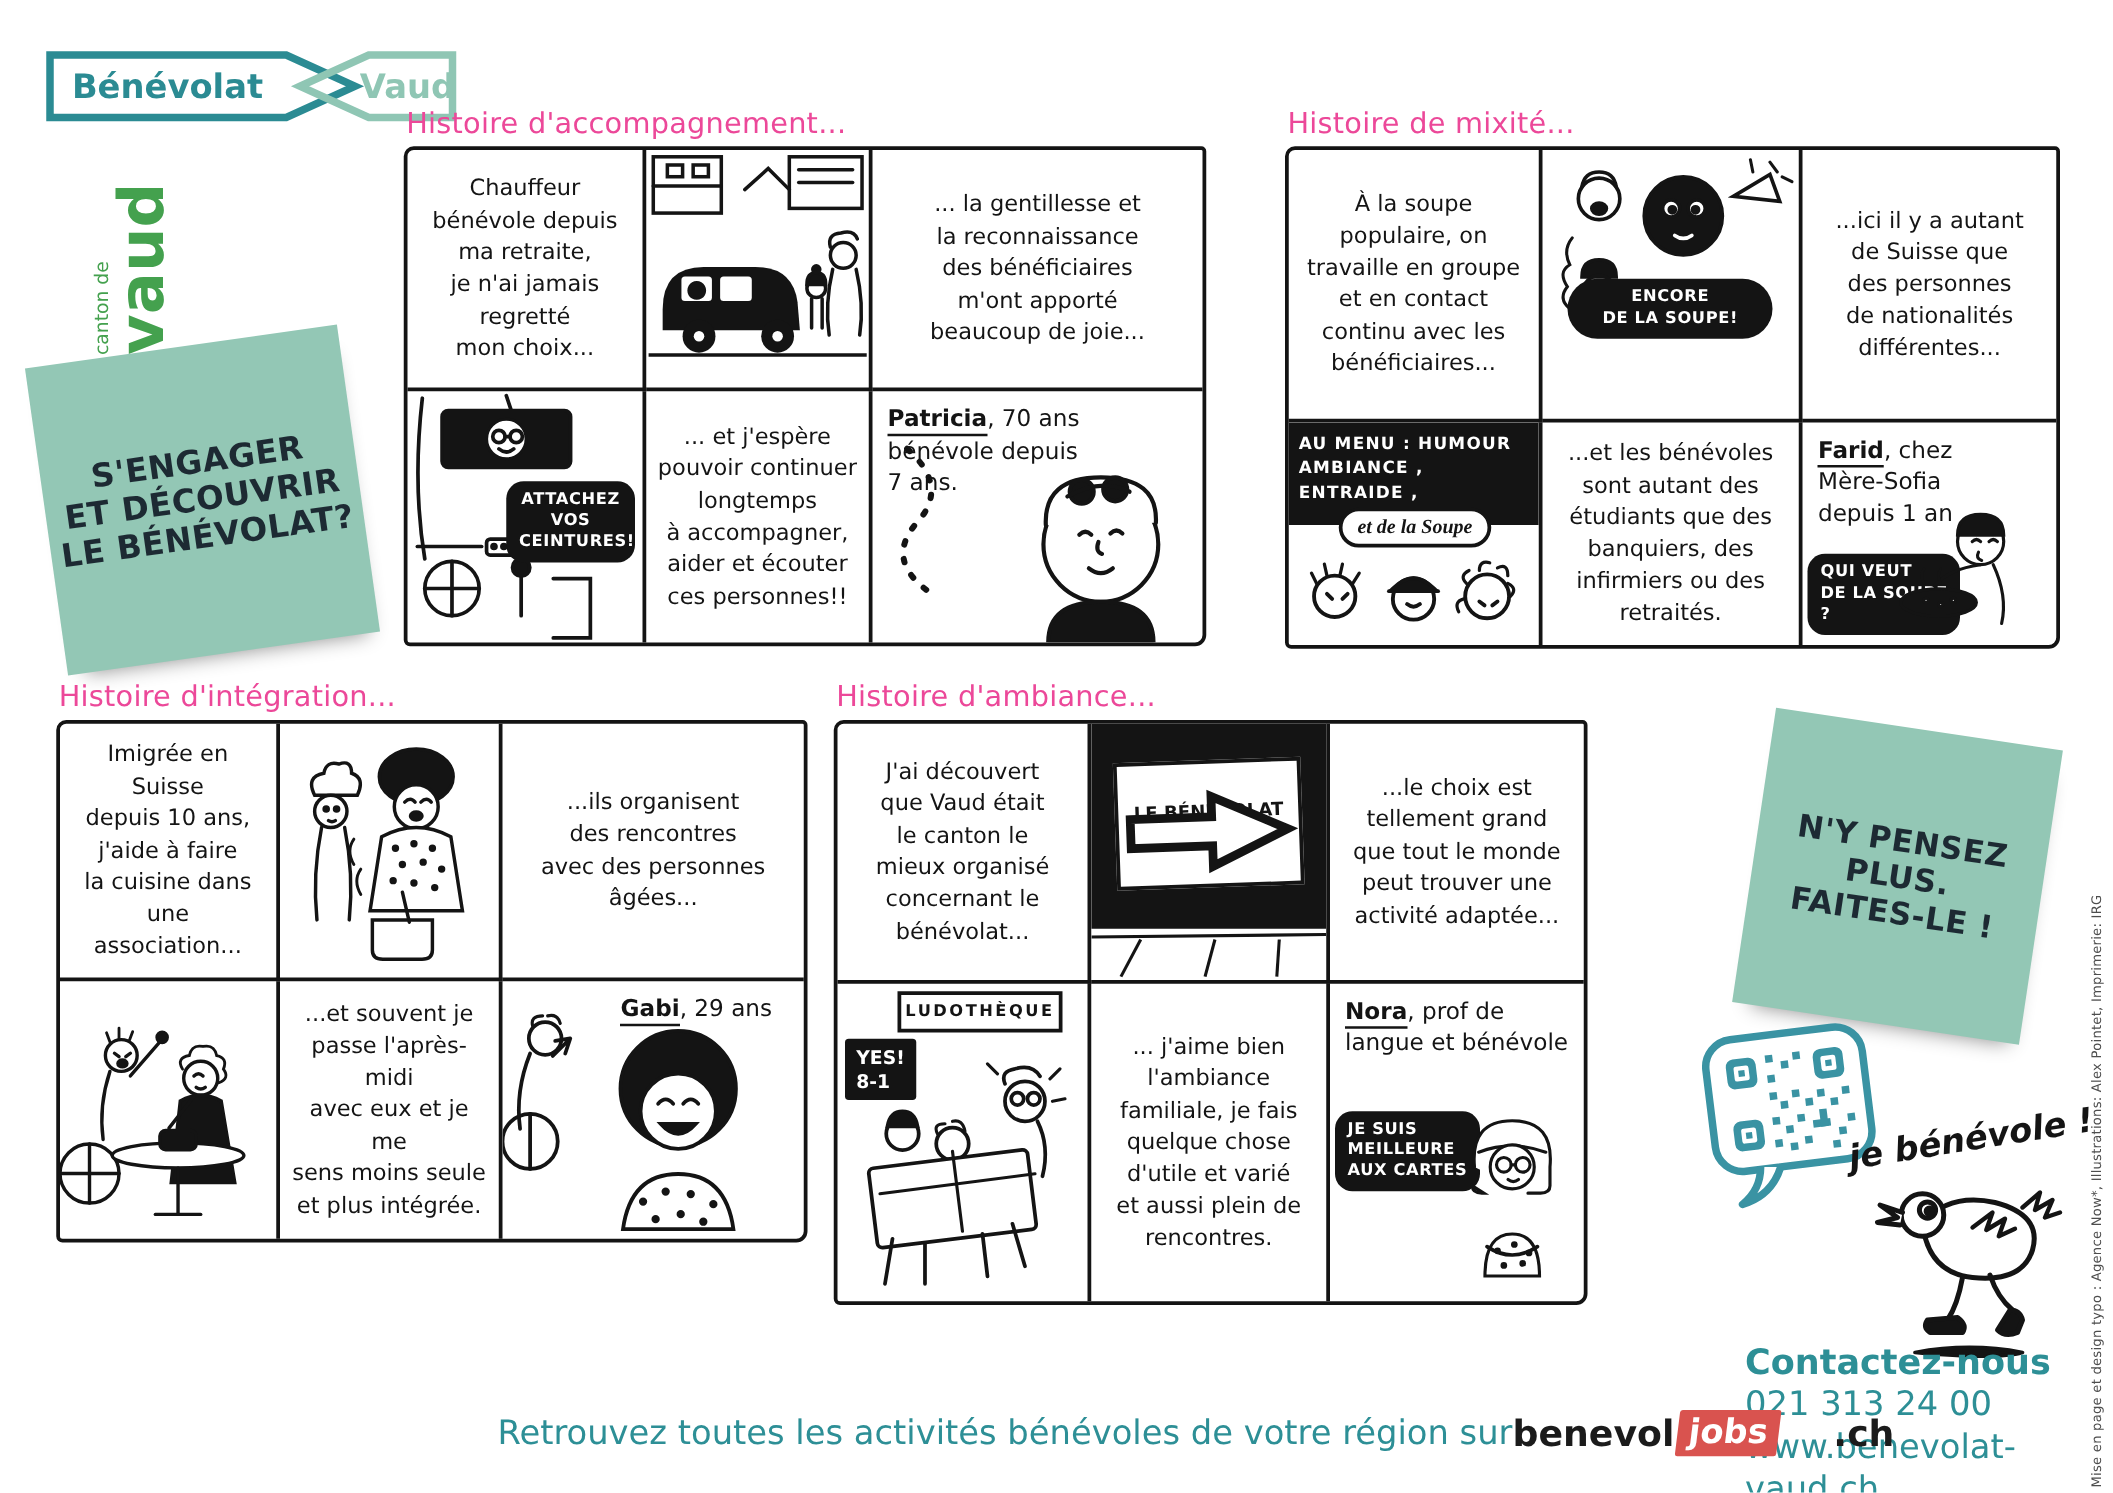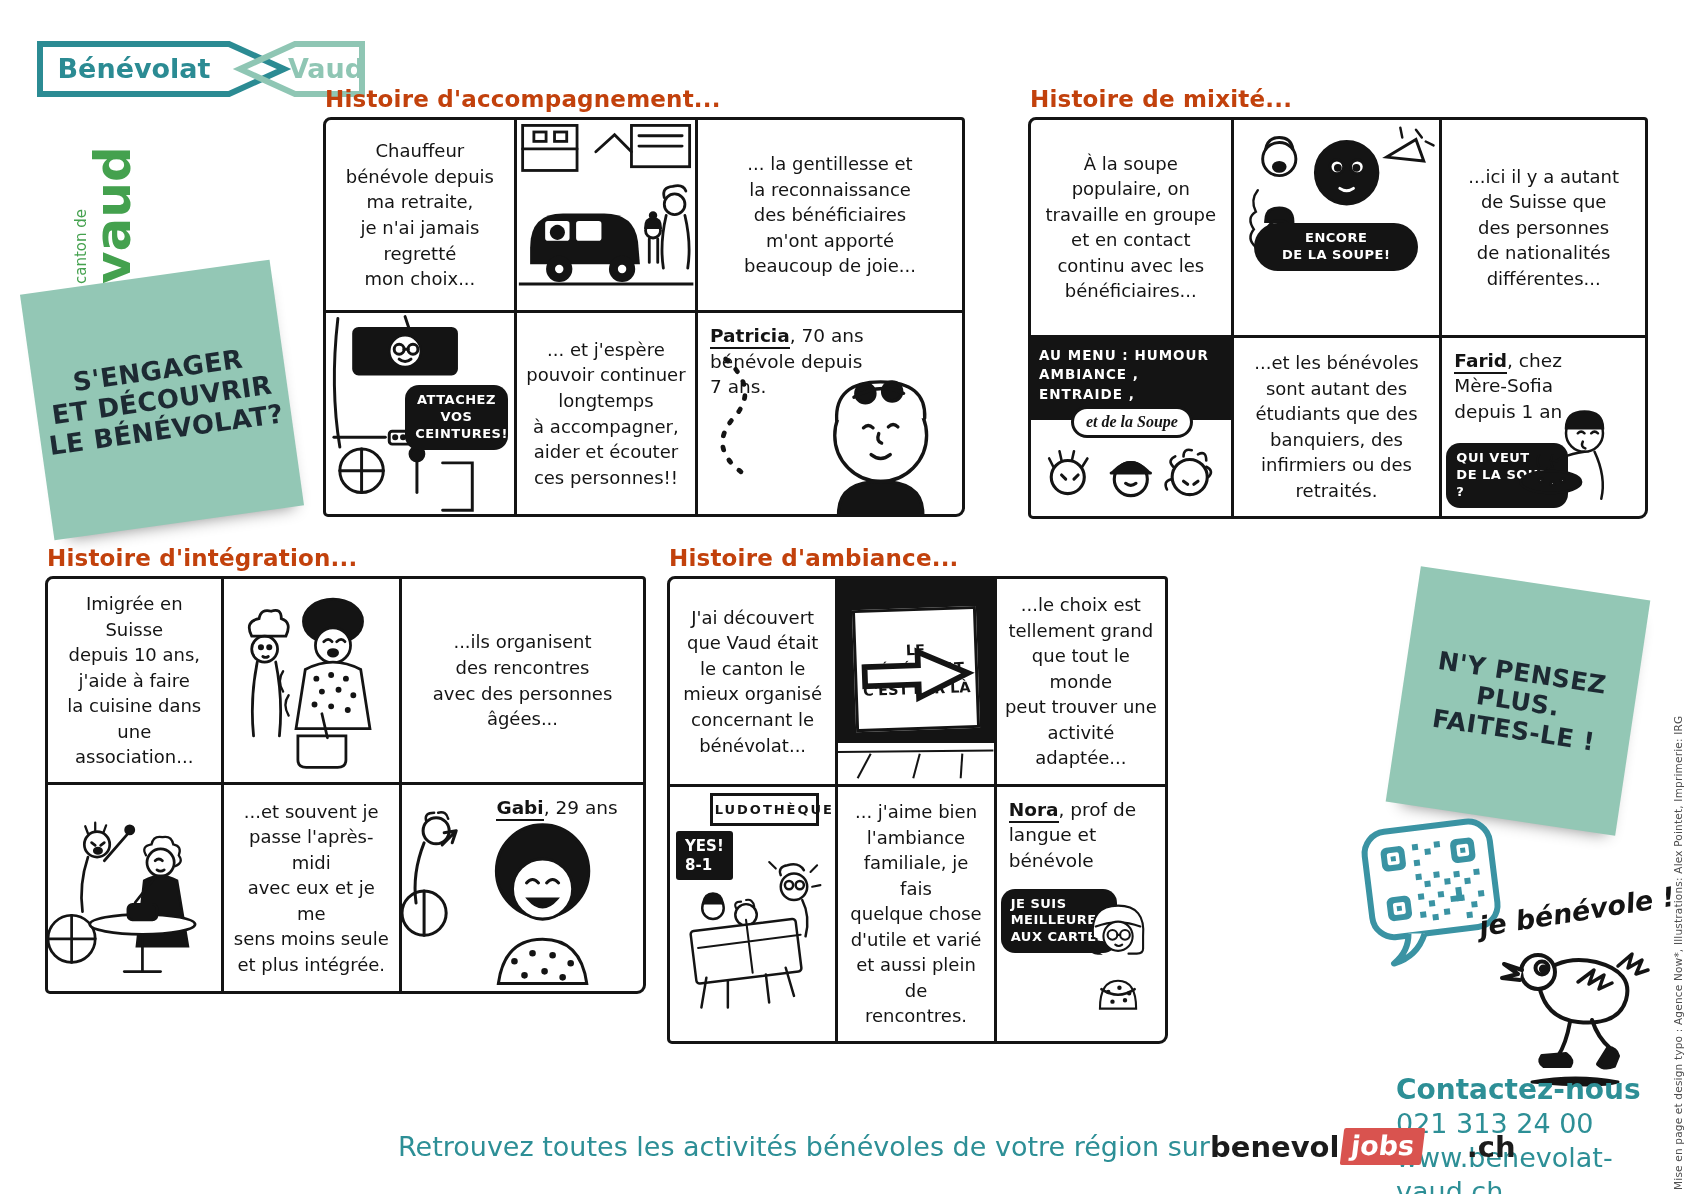--- a/index.html
+++ b/index.html
@@ -2,21 +2,21 @@
 <html><head>
 <meta charset="utf-8">
 <style>
   html,body{margin:0;padding:0;}
   body{width:1690px;height:1194px;position:relative;overflow:hidden;background:#ffffff;
        font-family:"DejaVu Sans", sans-serif;color:#141414;}
   .abs{position:absolute;}
 
   
   .strip{position:absolute;}
-  .strip-title{font-size:23px;font-weight:700;color:#c2410c;margin:0 0 5px 2px;letter-spacing:.2px;}
+  .strip-title{font-size:23px;font-weight:400;color:#ec4899;margin:0 0 5px 2px;letter-spacing:.2px;}
   .frame{border:3.5px solid #141414;border-radius:8px 4px 9px 5px;display:grid;background:#fff;box-sizing:border-box;}
   .panel{position:relative;box-sizing:border-box;border-right:3px solid #141414;border-bottom:3px solid #141414;overflow:hidden;}
   .panel.last-col{border-right:none;}
   .panel.last-row{border-bottom:none;}
   .pt{display:flex;align-items:center;justify-content:center;padding:8px;}
   .ptxt{white-space:pre-line;text-align:center;font-size:18px;line-height:1.42;font-weight:500;color:#141414;}
   .pc{padding:10px 12px;}
   .cap{white-space:pre-line;font-size:18.5px;line-height:1.38;font-weight:500;}
   .cap-name{font-weight:700;border-bottom:2.5px solid #141414;padding-bottom:1px;}
   .art svg{position:absolute;inset:0;width:100%;height:100%;}
@@ -389,21 +389,21 @@
               <circle cx="160" cy="184" r="1.8"></circle>
             </g>
         </g>
       </svg>
     </div>
   </div>
 </section>
 
 <section class="strip" style="left:667px;top:545px;">
   <div class="strip-title">Histoire d'ambiance...</div>
-  <div class="frame" style="width:501px;height:468px;grid-template-columns:34% 32% 34%;grid-template-rows:45% 55%;">
+  <div class="frame" style="width:603px;height:468px;grid-template-columns:34% 32% 34%;grid-template-rows:45% 55%;">
     <div class="panel pt">
       <div class="ptxt">J'ai découvert
 que Vaud était
 le canton le
 mieux organisé
 concernant le
 bénévolat...</div>
     </div>
     <div class="panel art">
       <div class="blackpane"></div>

